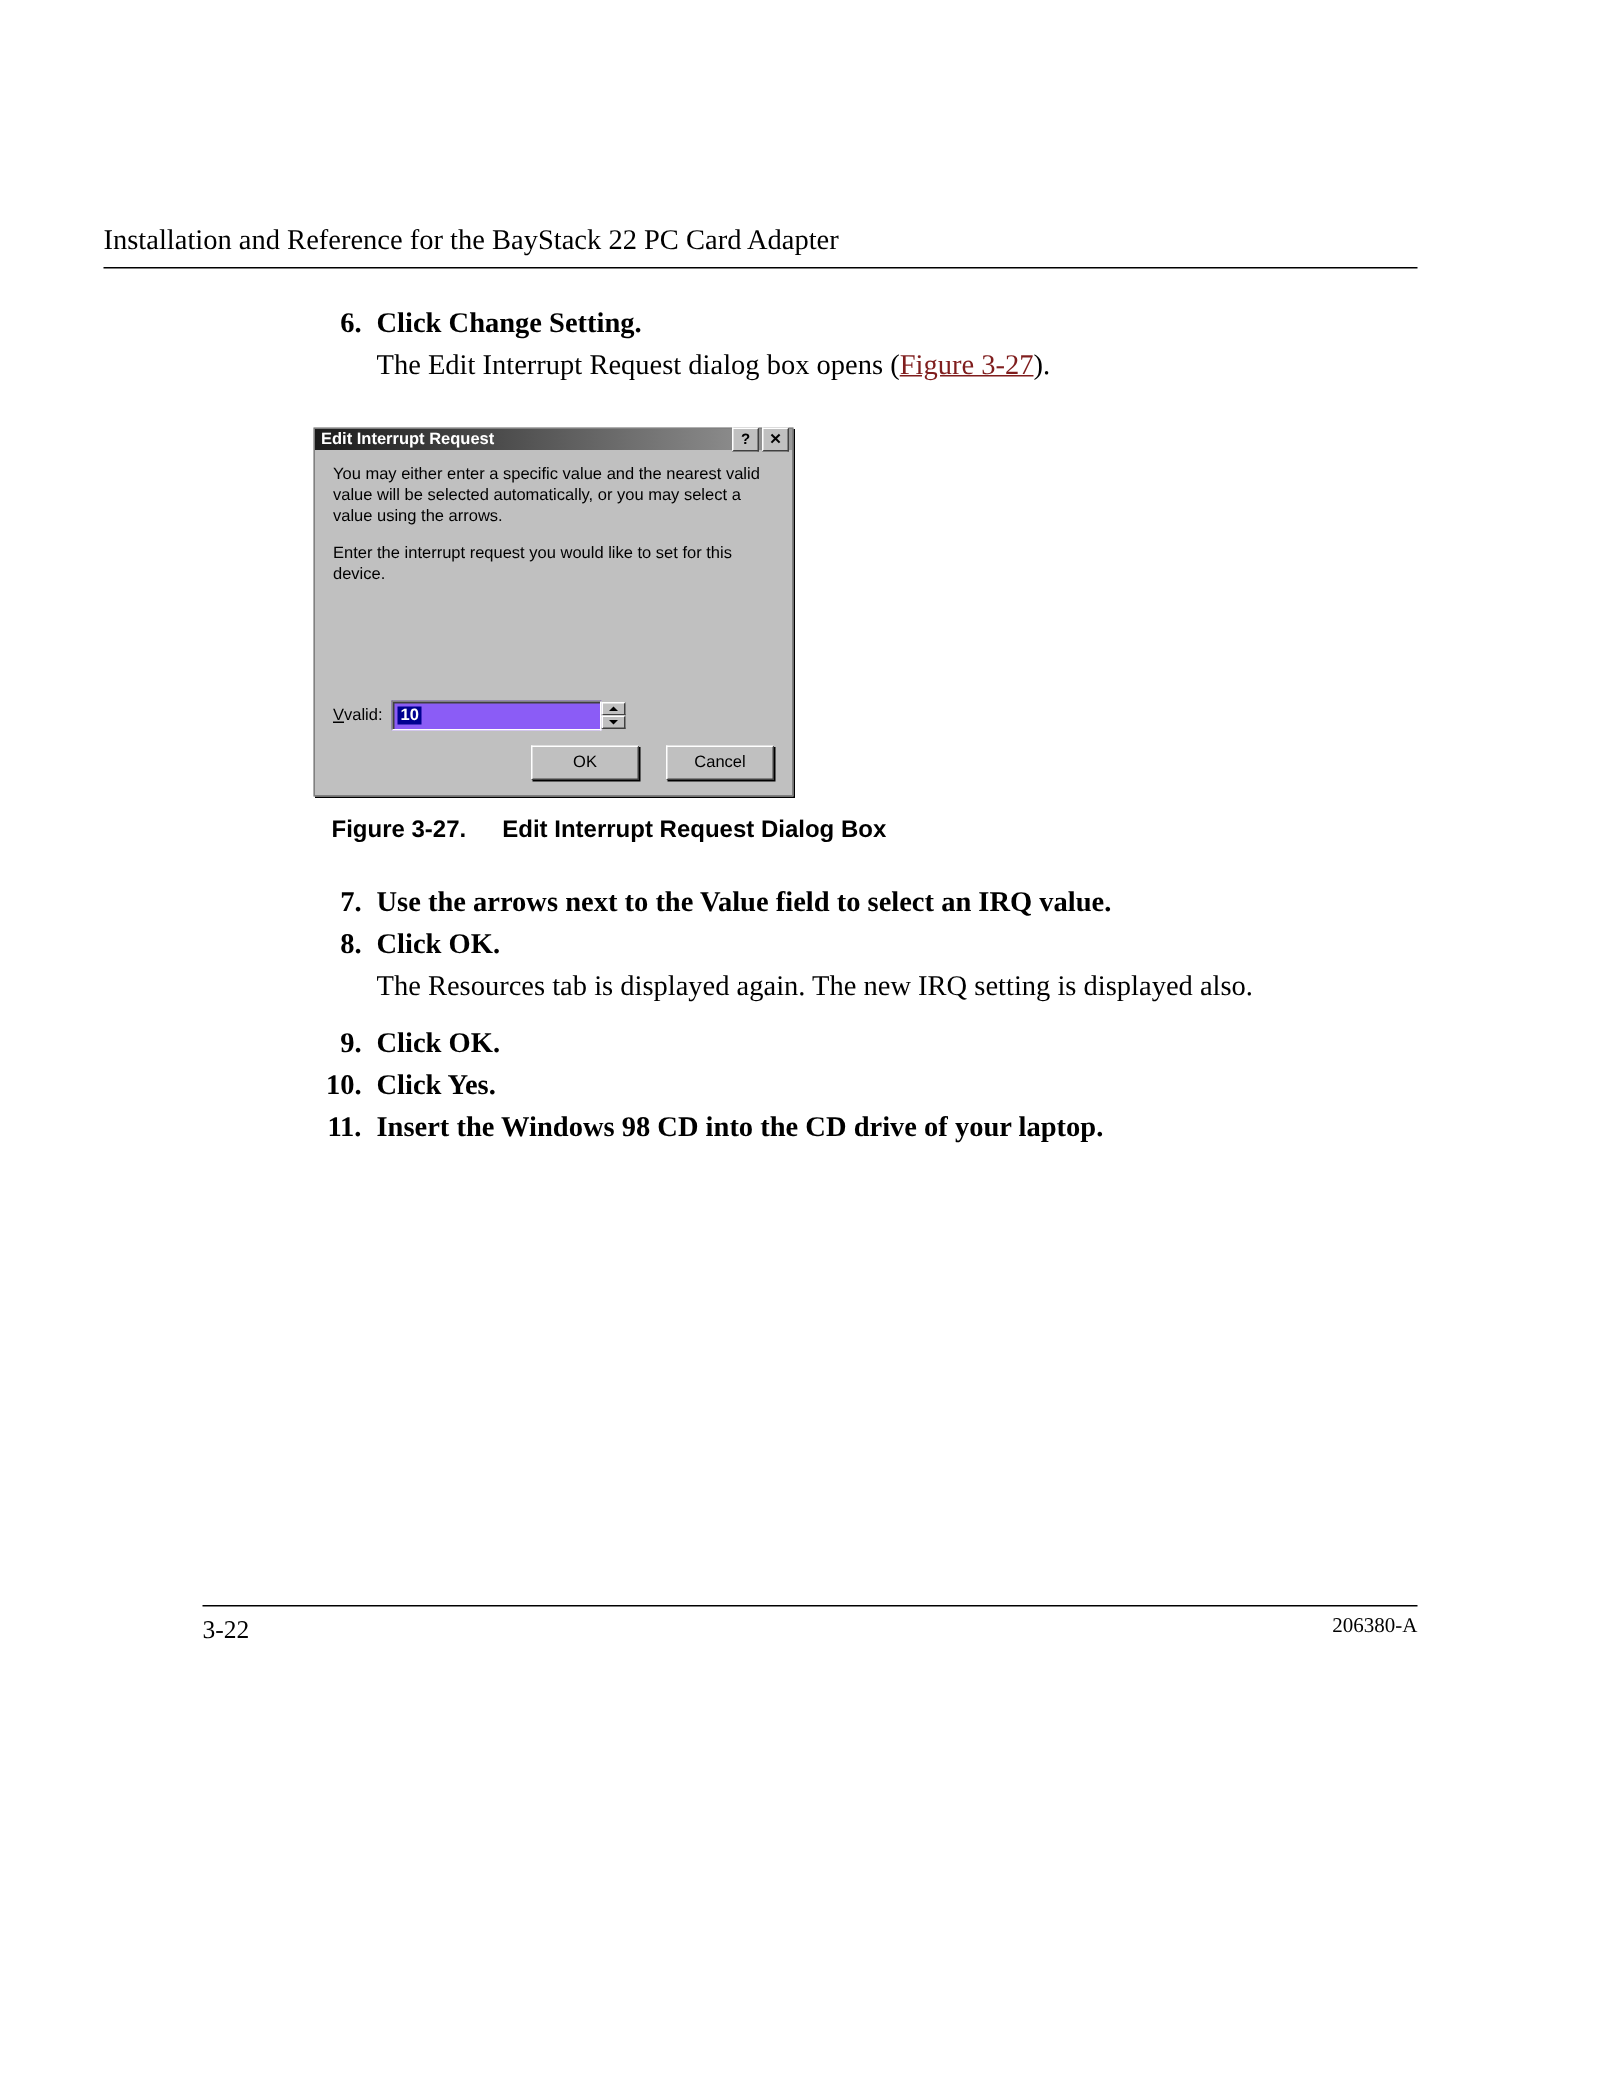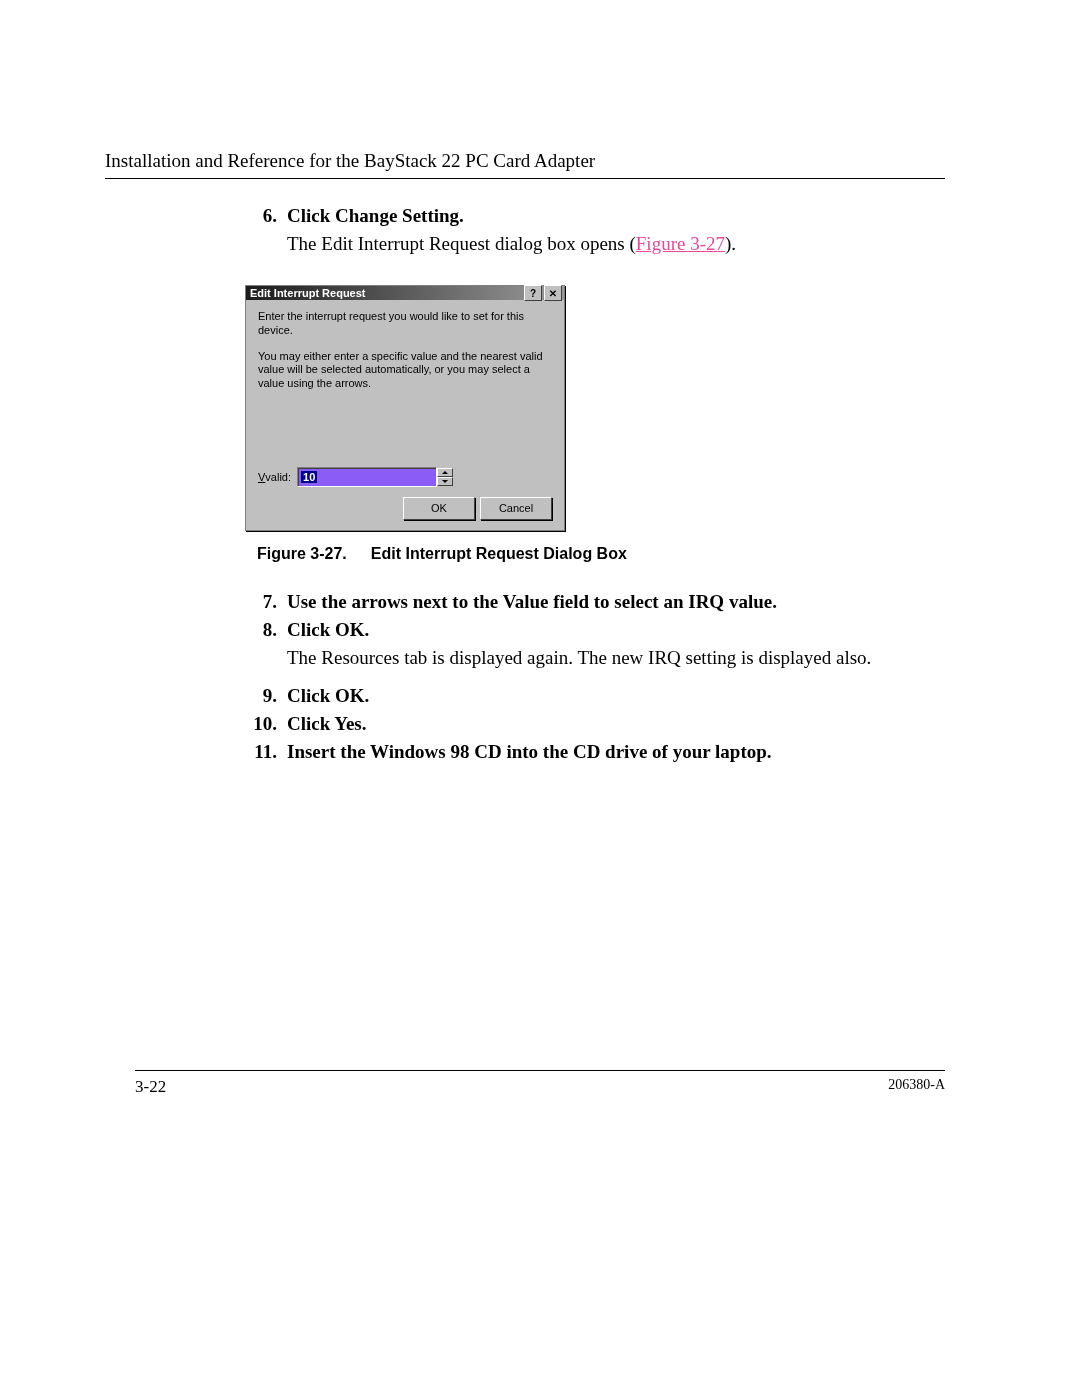--- a/index.html
+++ b/index.html
@@ -8,21 +8,21 @@
     font-family: "Times New Roman", Times, serif;
     color: #000;
   }
   .page {
     width: 1080px;
     height: 1397px;
     margin: 0 auto;
     position: relative;
     background: #fff;
     box-sizing: border-box;
-    padding: 150px 135px 120px 105px;
+    padding: 150px 135px 120px 69px;
   }
   .header-title {
     font-size: 19px;
     margin-bottom: 6px;
   }
   .header-rule {
     border: none;
     border-top: 1.5px solid #000;
     margin: 0 0 26px 0;
   }
@@ -44,21 +44,21 @@
   .step-text {
     font-size: 19px;
   }
   .step-text.bold { font-weight: bold; }
   .para {
     font-size: 19px;
     margin-left: 42px;
     margin-bottom: 16px;
     margin-top: 4px;
   }
-  .figure-link { color: #ec4899; text-decoration: underline; }
+  .figure-link { color: #7f1d1d; text-decoration: underline; }
   .figure-caption {
     font-family: Arial, Helvetica, sans-serif;
     font-weight: bold;
     font-size: 16px;
     margin-left: 12px;
     margin-top: 14px;
     margin-bottom: 28px;
   }
   .figcap-label { margin-right: 24px; }
   
@@ -149,21 +149,21 @@
     background: #fff;
     border-top: 1px solid #808080; border-left: 1px solid #808080;
     border-right: 1px solid #fff; border-bottom: 1px solid #fff;
     box-shadow: inset 1px 1px 0 #404040;
     height: 44px;
     padding: 2px 4px;
     font-size: 11px;
     overflow: hidden;
   }
   .dlg-buttons {
-    display: flex; justify-content: flex-end; gap: 5px;
+    display: flex; justify-content: flex-end; gap: 18px;
   }
   .dlg-btn {
     width: 70px; height: 21px;
     background: #c0c0c0;
     border-top: 1px solid #fff; border-left: 1px solid #fff;
     border-right: 1px solid #404040; border-bottom: 1px solid #404040;
     box-shadow: 1px 1px 0 #000;
     font-size: 11px;
     display: flex; align-items: center; justify-content: center;
   }
@@ -201,22 +201,22 @@
 
     <div class="dialog">
       <div class="titlebar">
         <div class="titlebar-text">Edit Interrupt Request</div>
         <div class="titlebar-btns">
           <div class="titlebar-btn">?</div>
           <div class="titlebar-btn">✕</div>
         </div>
       </div>
       <div class="dialog-body">
+        <div class="d-para">You may either enter a specific value and the nearest valid value will be selected automatically, or you may select a value using the arrows.</div>
         <div class="d-para">Enter the interrupt request you would like to set for this device.</div>
-        <div class="d-para">You may either enter a specific value and the nearest valid value will be selected automatically, or you may select a value using the arrows.</div>
         <div class="d-spacer"></div>
         <div class="value-row">
           <div class="value-label"><span class="ul">V</span><span>valid:</span></div>
           <div class="value-input">
               <span class="sel">10</span>
             </div>
           <div class="spinner">
             <div class="spin-btn">
                 <div class="arrow-up"></div>
               </div>

